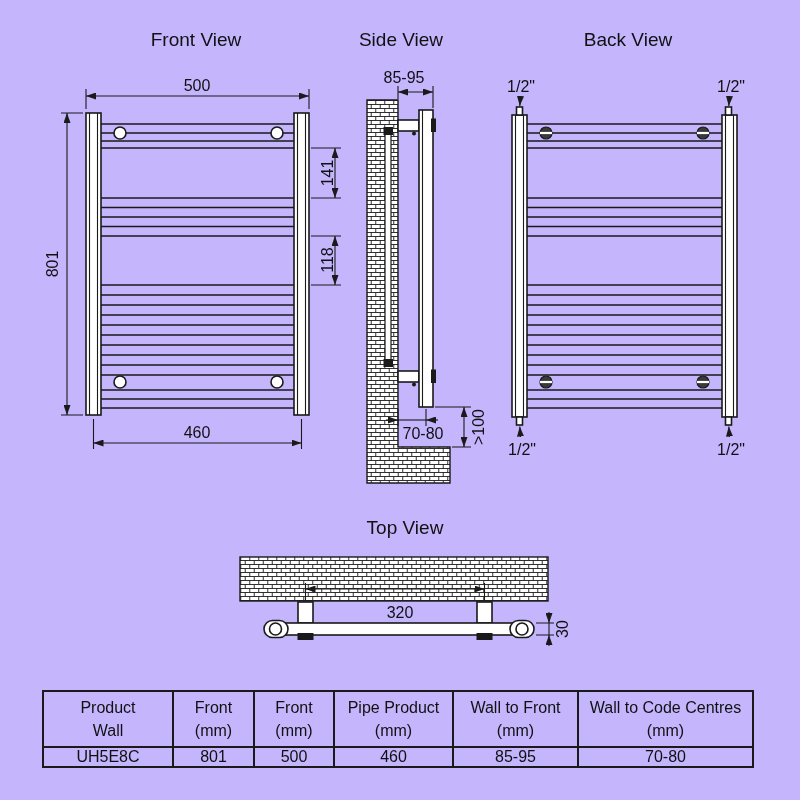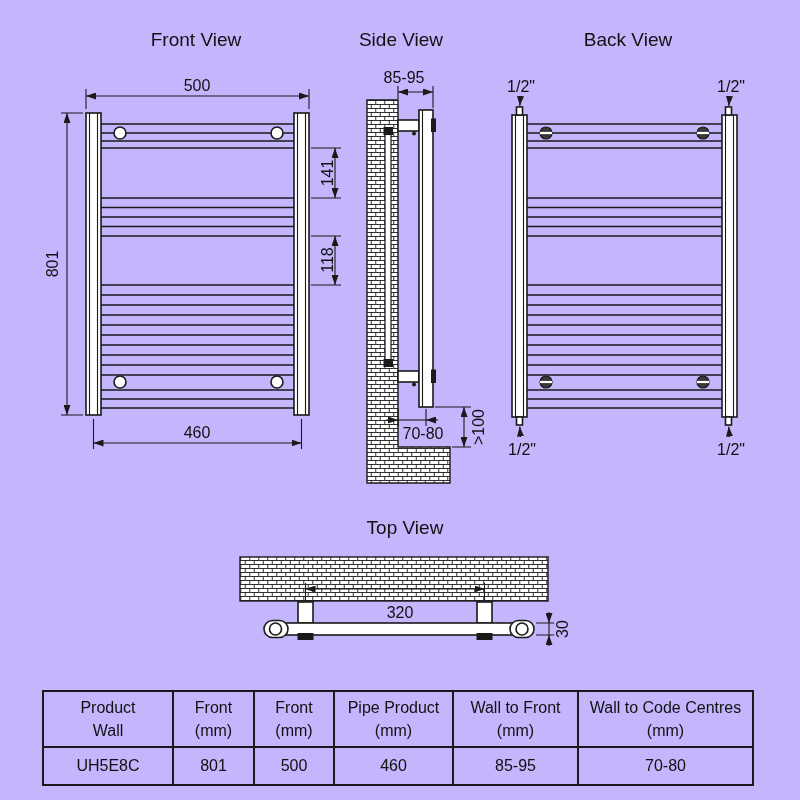--- a/index.html
+++ b/index.html
@@ -18,21 +18,21 @@
 
   text{fill:#111;font-family:"Liberation Sans",sans-serif;}
   .title{font-size:19px;}
   .lbl{font-size:16px;}
 
   
   .spec{position:absolute;left:42px;top:682px;width:710px;border-collapse:collapse;table-layout:fixed;margin-top:8px;}
   .spec th,.spec td{border:2px solid #1a1a1a;text-align:center;vertical-align:middle;
                     font-weight:normal;font-size:16px;color:#111;padding:0;}
   .spec thead tr{height:56px;}
-  .spec tbody tr{height:38px;}
+  .spec tbody tr{height:20px;}
   .spec th span{display:block;line-height:1.45;}
 </style>
 </head>
 <body>
 
 <div class="canvas">
 <svg width="800" height="800" viewBox="0 0 800 800">
   <defs>
     <marker id="arr" viewBox="0 0 10 7" refX="10" refY="3.5" markerWidth="10" markerHeight="7" markerUnits="userSpaceOnUse" orient="auto-start-reverse">
       <path d="M0,0 L10,3.5 L0,7 Z" fill="#1a1a1a"></path>

